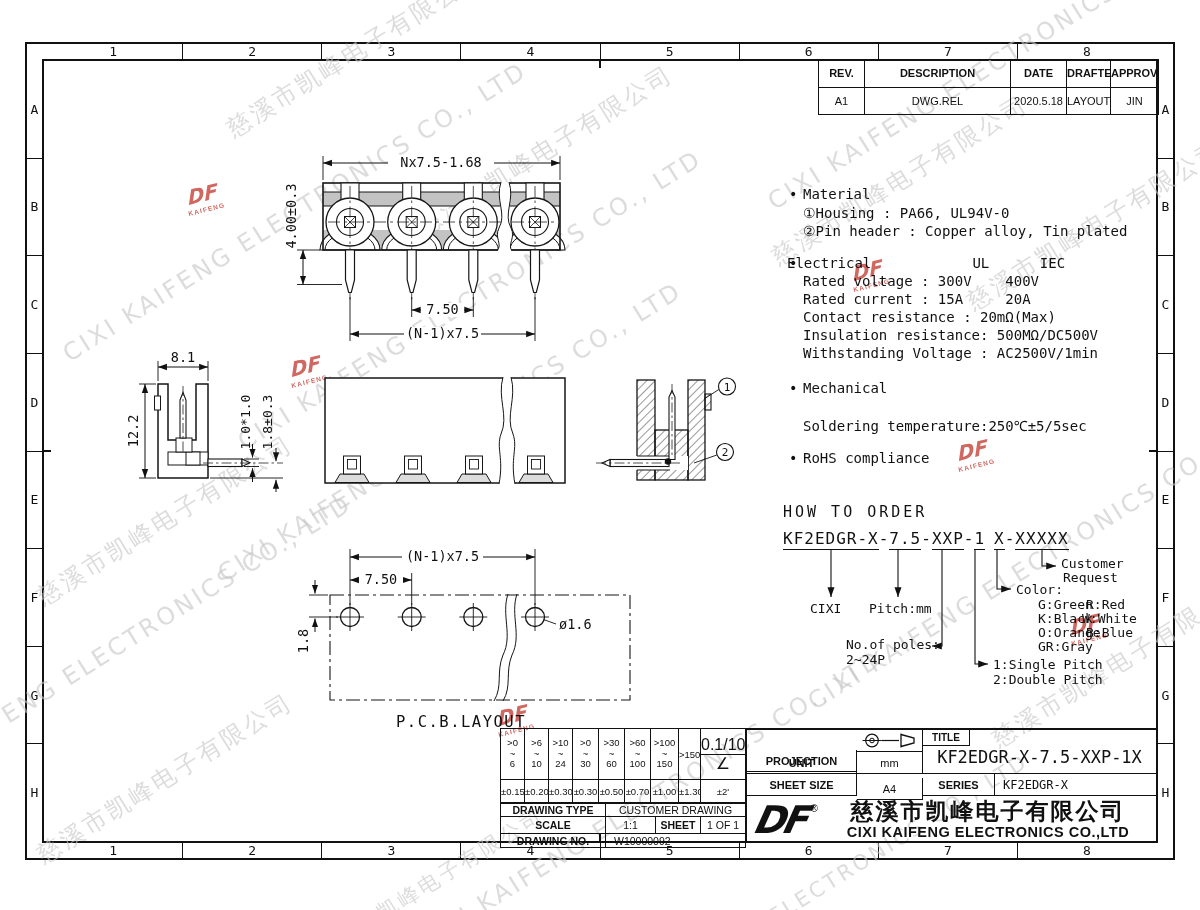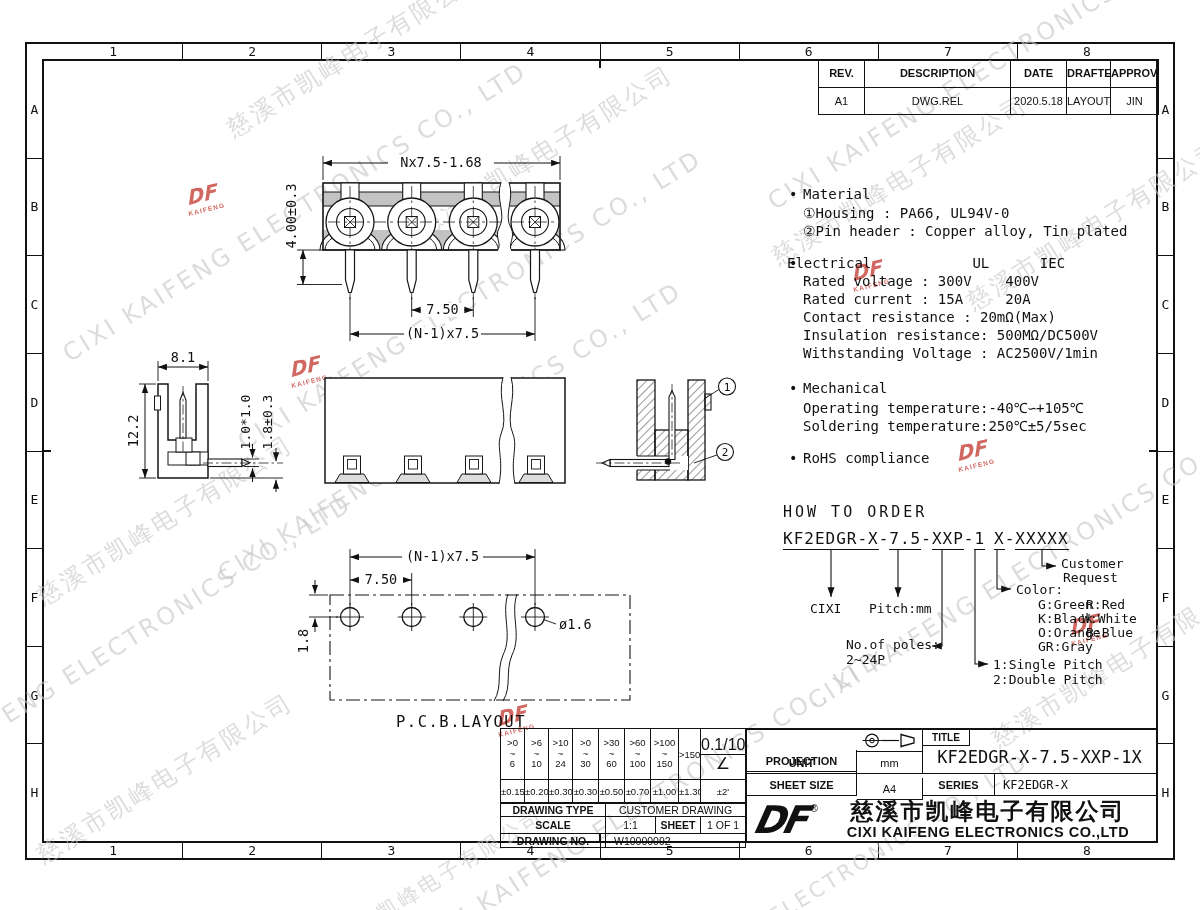--- a/index.html
+++ b/index.html
@@ -393,21 +393,20 @@
   <span class="t bullet" style="left:789px;top:255px;">•</span>
   <span class="t" style="left:787px;top:255px;">Electrical            UL      IEC</span>
   <span class="t" style="left:803px;top:273px;">Rated voltage : 300V    400V</span>
   <span class="t" style="left:803px;top:291px;">Rated current : 15A     20A</span>
   <span class="t" style="left:803px;top:309px;">Contact resistance : 20mΩ(Max)</span>
   <span class="t" style="left:803px;top:327px;">Insulation resistance: 500MΩ/DC500V</span>
   <span class="t" style="left:803px;top:345px;">Withstanding Voltage : AC2500V/1min</span>
 
   <span class="t bullet" style="left:789px;top:380px;">•</span>
   <span class="t" style="left:803px;top:380px;">Mechanical</span>
-  <span class="t" style="left:803px;top:398px;">Operating temperature:-40℃∽+105℃</span>
   <span class="t" style="left:803px;top:416px;">Soldering temperature:250℃±5/5sec</span>
 
   <span class="t bullet" style="left:789px;top:450px;">•</span>
   <span class="t" style="left:803px;top:450px;">RoHS compliance</span>
 
   <span class="t" style="left:783px;top:503px;font-size:15px;letter-spacing:3px;">HOW TO ORDER</span>
   <div class="pn">
     <span class="useg">KF2EDGR-X</span>
       <span>-</span>
       <span class="useg">7.5</span>

